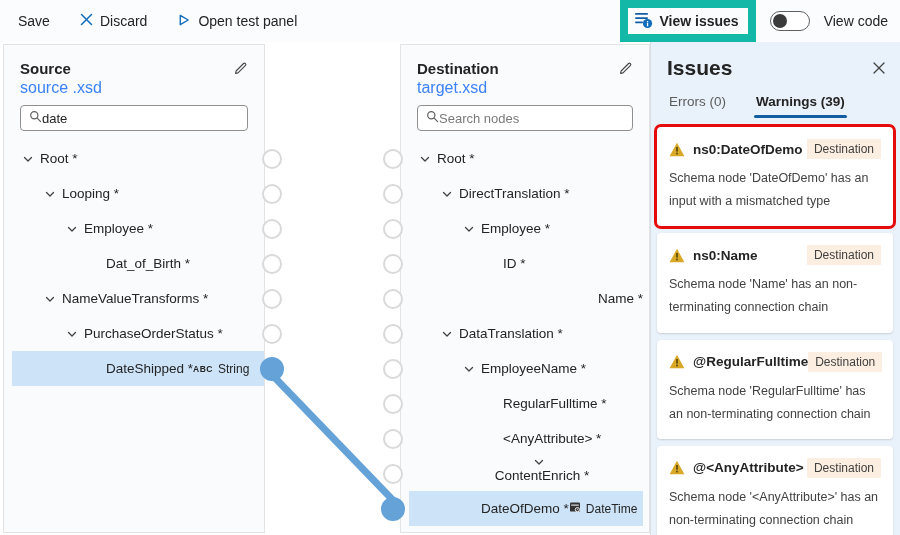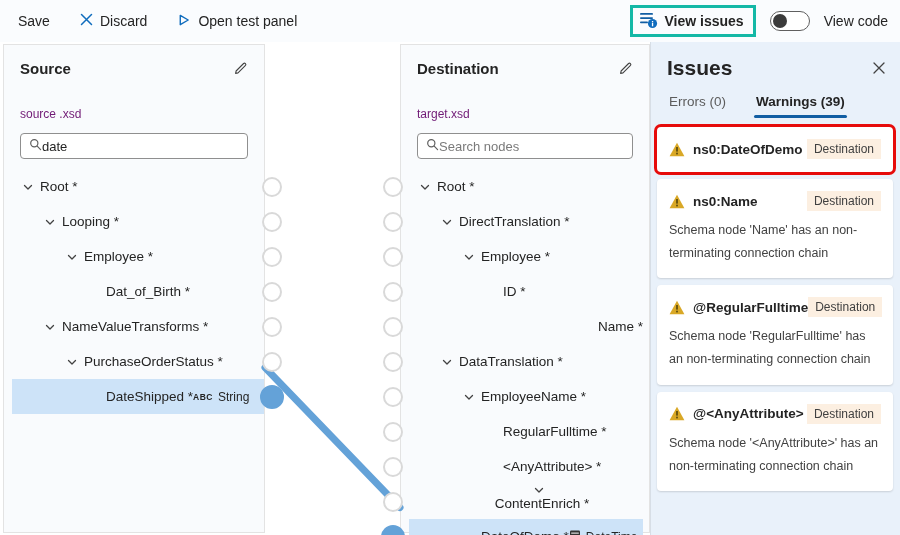--- a/index.html
+++ b/index.html
@@ -6,36 +6,36 @@
   html,body { width:900px; height:535px; overflow:hidden; }
   body { font-family:"Liberation Sans","DejaVu Sans",sans-serif; background:#fff; color:#242424; position:relative; }
 
   
   .toolbar { position:absolute; left:0; top:0; width:900px; height:42px; background:#fafcfe;
              display:flex; align-items:center; padding:0 12px; }
   .tb-btn { display:flex; align-items:center; gap:7px; font-size:14px; color:#242424; cursor:pointer;
             padding:4px 6px; white-space:nowrap; }
   .tb-btn + .tb-btn { margin-left:18px; }
   .tb-right { margin-left:auto; display:flex; align-items:center; gap:14px; }
-  .red-ring { border:3px solid #14b8a6; padding:2px 9px 2px 6px; display:flex; align-items:center; gap:7px;
+  .red-ring { border:8px solid #14b8a6; padding:2px 9px 2px 6px; display:flex; align-items:center; gap:7px;
               font-size:14px; font-weight:700; color:#242424; cursor:pointer; }
   .toggle { width:40px; height:20px; border:1px solid #5f5f5f; border-radius:10px; background:#fff;
             position:relative; cursor:pointer; }
   .toggle .knob { position:absolute; left:2px; top:2px; width:14px; height:14px; border-radius:50%; background:#3b3b3b; }
   .view-code-lbl { font-size:14px; color:#242424; }
 
   
   .panel { position:absolute; top:44px; bottom:2px; background:#f9fbfd; border:1px solid #e3e3e3; }
   .panel-source { left:3px; width:262px; }
   .panel-dest   { left:400px; width:250px; }
   .panel-hd { padding:12px 16px 0 16px; }
   .panel-title-row { height:22px; display:flex; align-items:center; justify-content:space-between; }
   .panel-title { font-size:15px; font-weight:700; color:#242424; }
   .pencil { cursor:pointer; display:flex; }
-  .panel-sub { height:18px; font-size:12px; color:#701a75;margin-top:28px; }
+  .panel-sub { height:18px; font-size:16px; color:#3b82f6; }
   .searchbox { margin:8px 16px 0 16px; height:26px; background:#fff; border:1px solid #8f8f8f; border-radius:4px;
                display:flex; align-items:center; padding:0 8px; }
   .searchbox input { border:none; outline:none; flex:1; font-size:13px; color:#242424; background:transparent;
                      font-family:"Liberation Sans",sans-serif; }
   .searchbox input::placeholder { color:#7a7a7a; }
 
   .tree { list-style:none; margin-top:10px; }
   .tree-row { height:35px; display:flex; align-items:center; position:relative; font-size:13.5px; color:#242424; cursor:pointer; }
   .panel-source .tree-row { margin-left:8px; }
   .panel-dest   .tree-row { margin-left:8px; margin-right:6px; }
@@ -359,20 +359,21 @@
       <span class="warn-ic">
         <svg width="16" height="15" viewBox="0 0 16 15">
               <path d="M8 0.8 L15.4 14.2 H0.6 Z" fill="#d9a826"></path>
               <rect x="7.25" y="5" width="1.5" height="4.6" fill="#4a3c09"></rect>
               <rect x="7.25" y="10.7" width="1.5" height="1.7" fill="#4a3c09"></rect>
             </svg>
       </span>
       <span class="card-name">ns0:DateOfDemo</span>
       <span class="card-badge">Destination</span>
     </div>
+    <div class="card-msg">Schema node 'DateOfDemo' has an input with a mismatched type</div>
   </div>
       <div class="card">
     <div class="card-top">
       <span class="warn-ic">
         <svg width="16" height="15" viewBox="0 0 16 15">
               <path d="M8 0.8 L15.4 14.2 H0.6 Z" fill="#d9a826"></path>
               <rect x="7.25" y="5" width="1.5" height="4.6" fill="#4a3c09"></rect>
               <rect x="7.25" y="10.7" width="1.5" height="1.7" fill="#4a3c09"></rect>
             </svg>
       </span>

